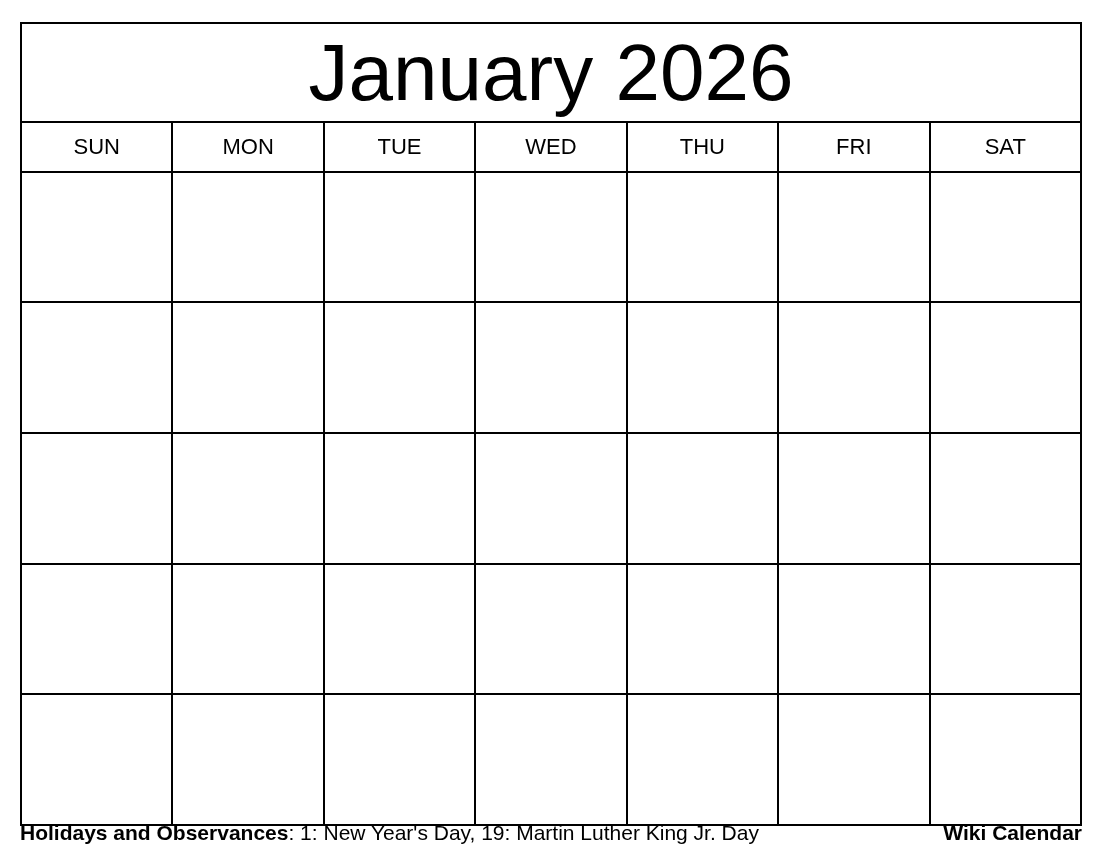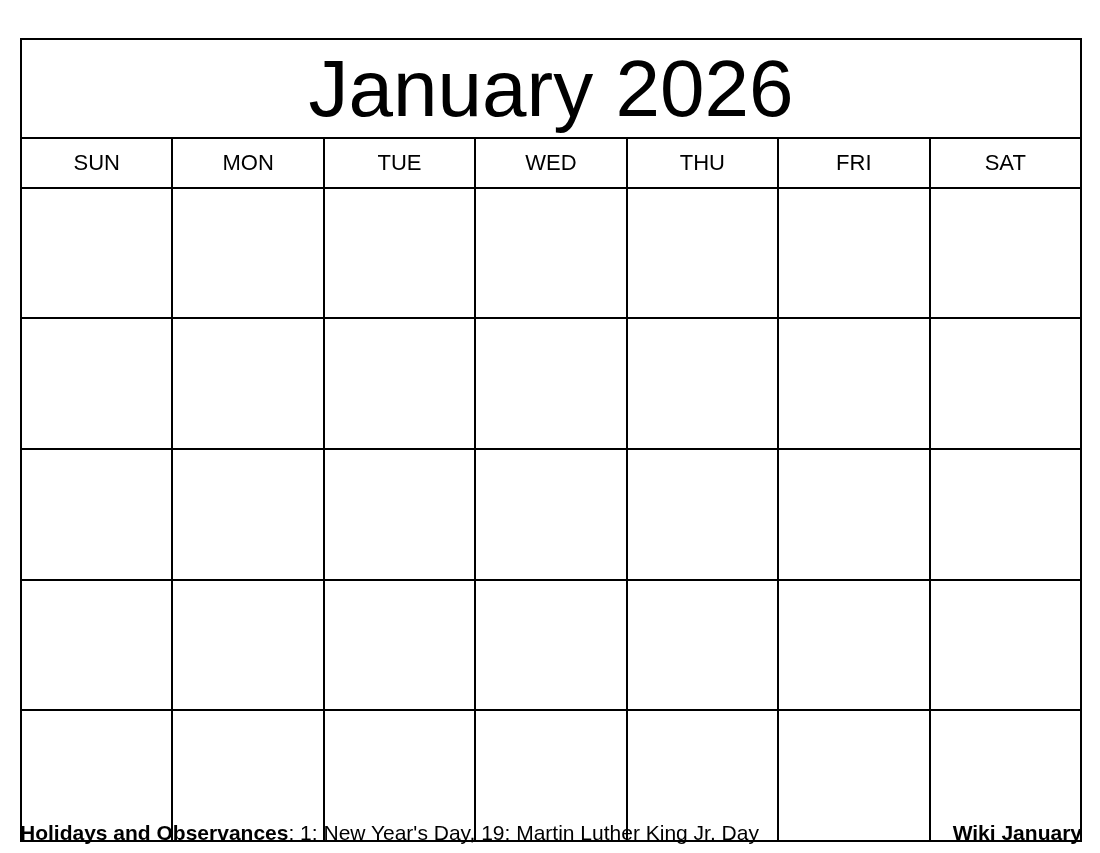--- a/index.html
+++ b/index.html
@@ -12,21 +12,21 @@
   .page {
     position: relative;
     width: 1100px;
     height: 853px;
     background: #ffffff;
     overflow: hidden;
   }
   table.calendar-grid {
     position: absolute;
     left: 20px;
-    top: 38px;
+    top: 22px;
     width: 1062px;
     height: 804px;
     border-collapse: collapse;
     table-layout: fixed;
     background: #0f766e;
   }
   table.calendar-grid td,
   table.calendar-grid th {
     border: 2px solid #000000;
     padding: 0;
@@ -127,16 +127,16 @@
         <td></td>
         <td></td>
       </tr>
     </tbody>
   </table>
 
   <div class="footer">
     <div>
       <span class="bold">Holidays and Observances</span><span>: 1: New Year's Day, 19: Martin Luther King Jr. Day</span>
     </div>
-    <div class="bold">Wiki January</div>
+    <div class="bold">Wiki Calendar</div>
   </div>
 
 </div>
 
 </body></html>

